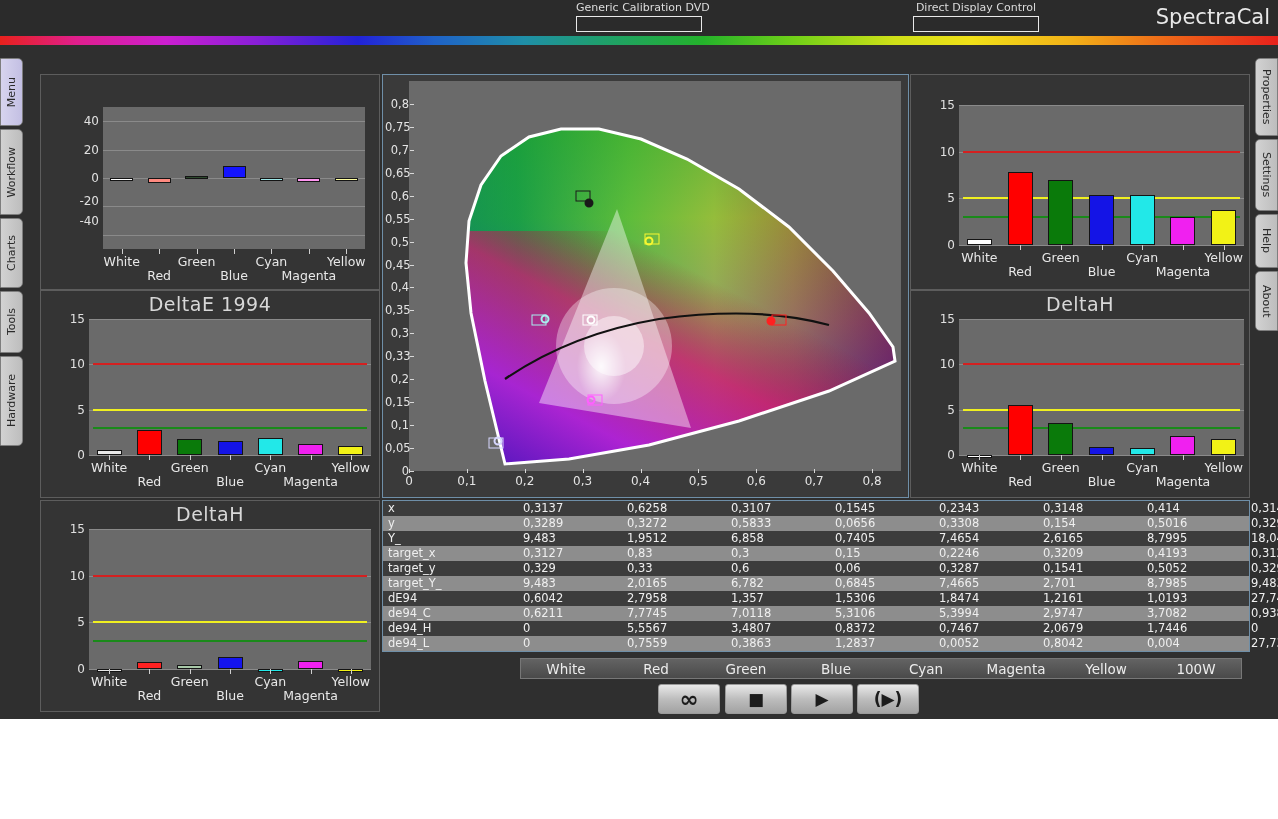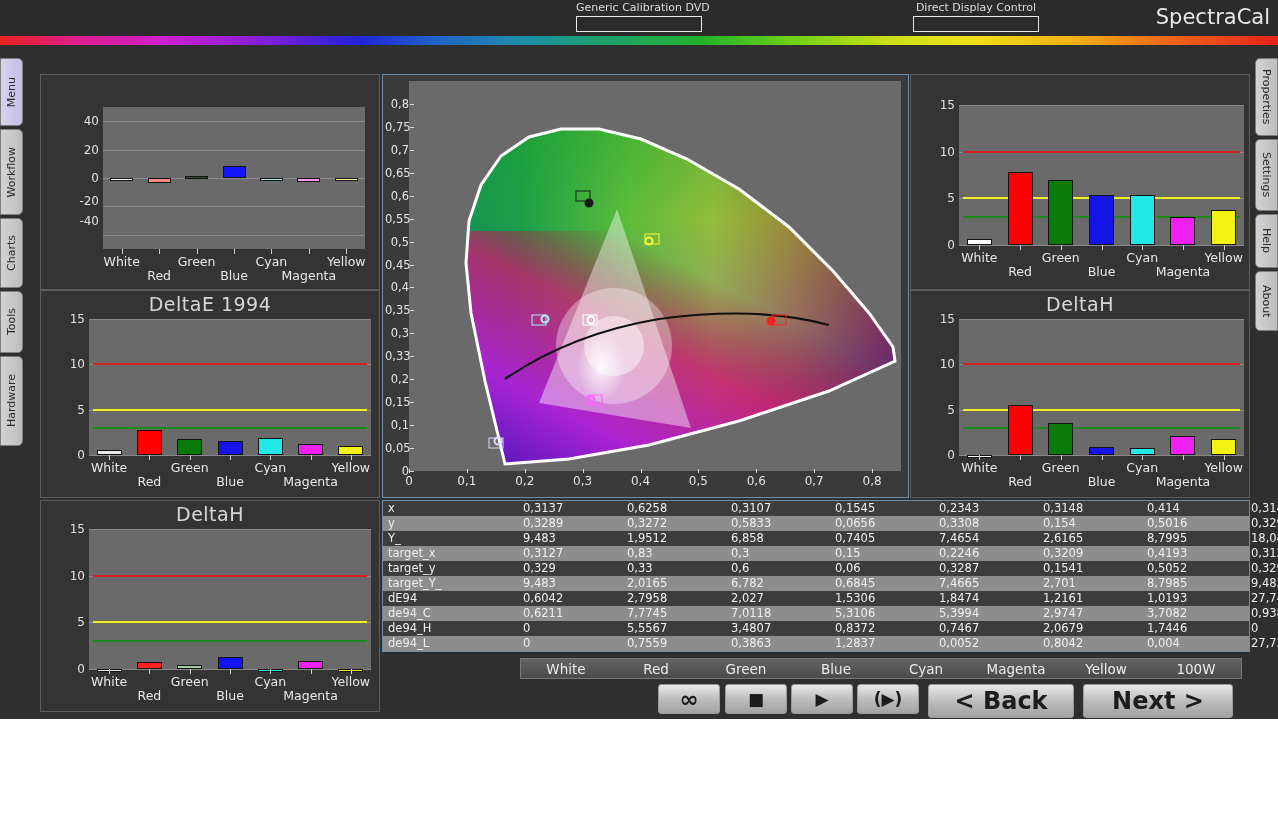--- a/index.html
+++ b/index.html
@@ -594,21 +594,21 @@
         <div class="dcell">0,6845</div>
         <div class="dcell">7,4665</div>
         <div class="dcell">2,701</div>
         <div class="dcell">8,7985</div>
         <div class="dcell">9,483</div>
       </div>
       <div class="drow odd">
         <div class="dcell lbl">dE94</div>
         <div class="dcell">0,6042</div>
         <div class="dcell">2,7958</div>
-        <div class="dcell">2,027</div>
+        <div class="dcell">1,357</div>
         <div class="dcell">1,5306</div>
         <div class="dcell">1,8474</div>
         <div class="dcell">1,2161</div>
         <div class="dcell">1,0193</div>
         <div class="dcell">27,7479</div>
       </div>
       <div class="drow even">
         <div class="dcell lbl">de94_C</div>
         <div class="dcell">0,6211</div>
         <div class="dcell">7,7745</div>
@@ -651,16 +651,14 @@
       <div class="cb-item">Cyan</div>
       <div class="cb-item">Magenta</div>
       <div class="cb-item">Yellow</div>
       <div class="cb-item">100W</div>
     </div>
 
   <div class="btn big" style="left:658px;top:684px;width:62px;height:30px;">∞</div>
   <div class="btn sml" style="left:725px;top:684px;width:62px;height:30px;">■</div>
   <div class="btn sml" style="left:791px;top:684px;width:62px;height:30px;">▶</div>
   <div class="btn sml" style="left:857px;top:684px;width:62px;height:30px;">(▶)</div>
-  <div class="btn" style="left:928px;top:684px;width:146px;height:34px;font-size:24px;font-weight:bold;">&lt; Back</div>
-  <div class="btn" style="left:1083px;top:684px;width:150px;height:34px;font-size:24px;font-weight:bold;">Next &gt;</div>
 
 </div>
 
 </body></html>

